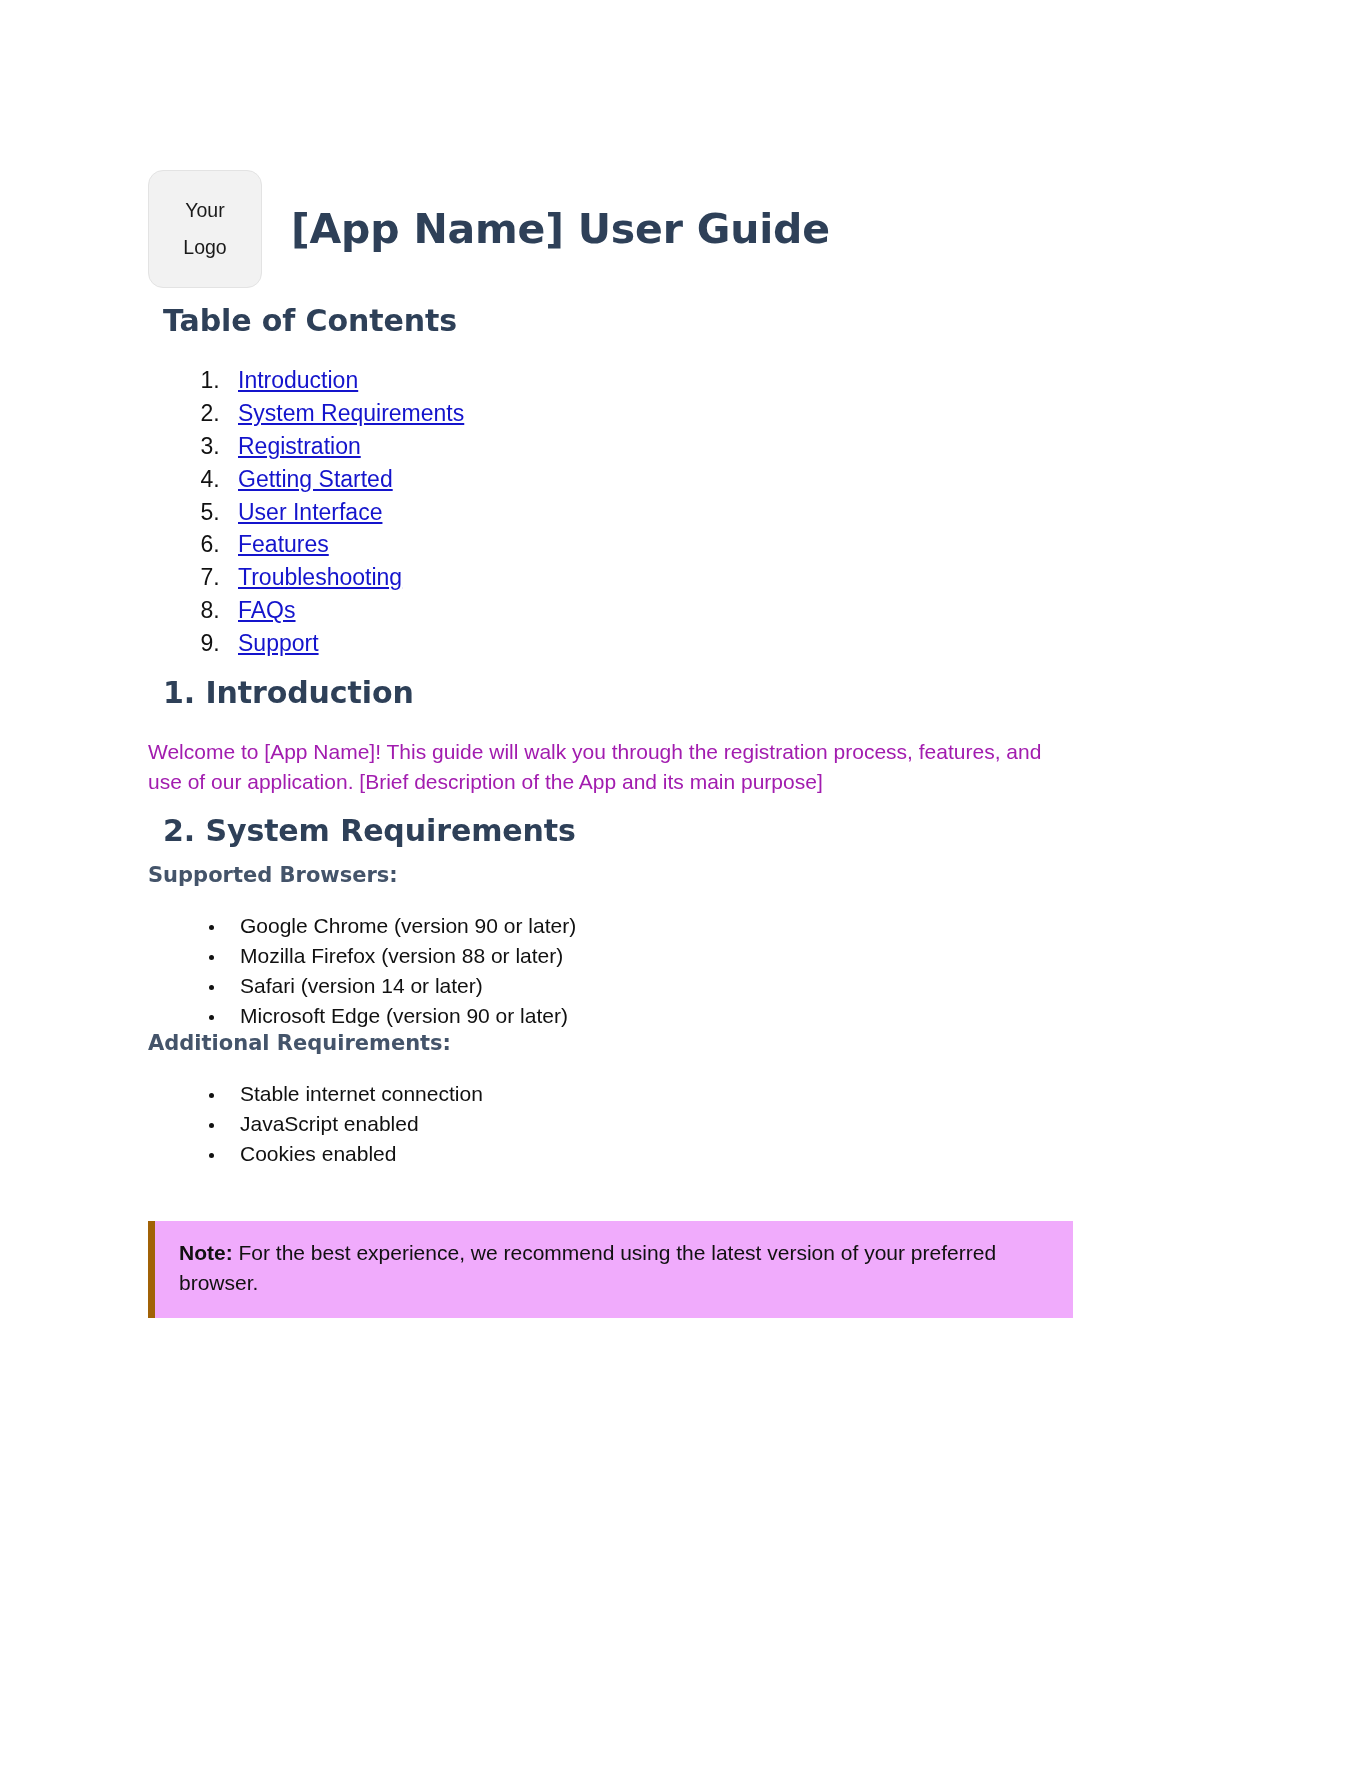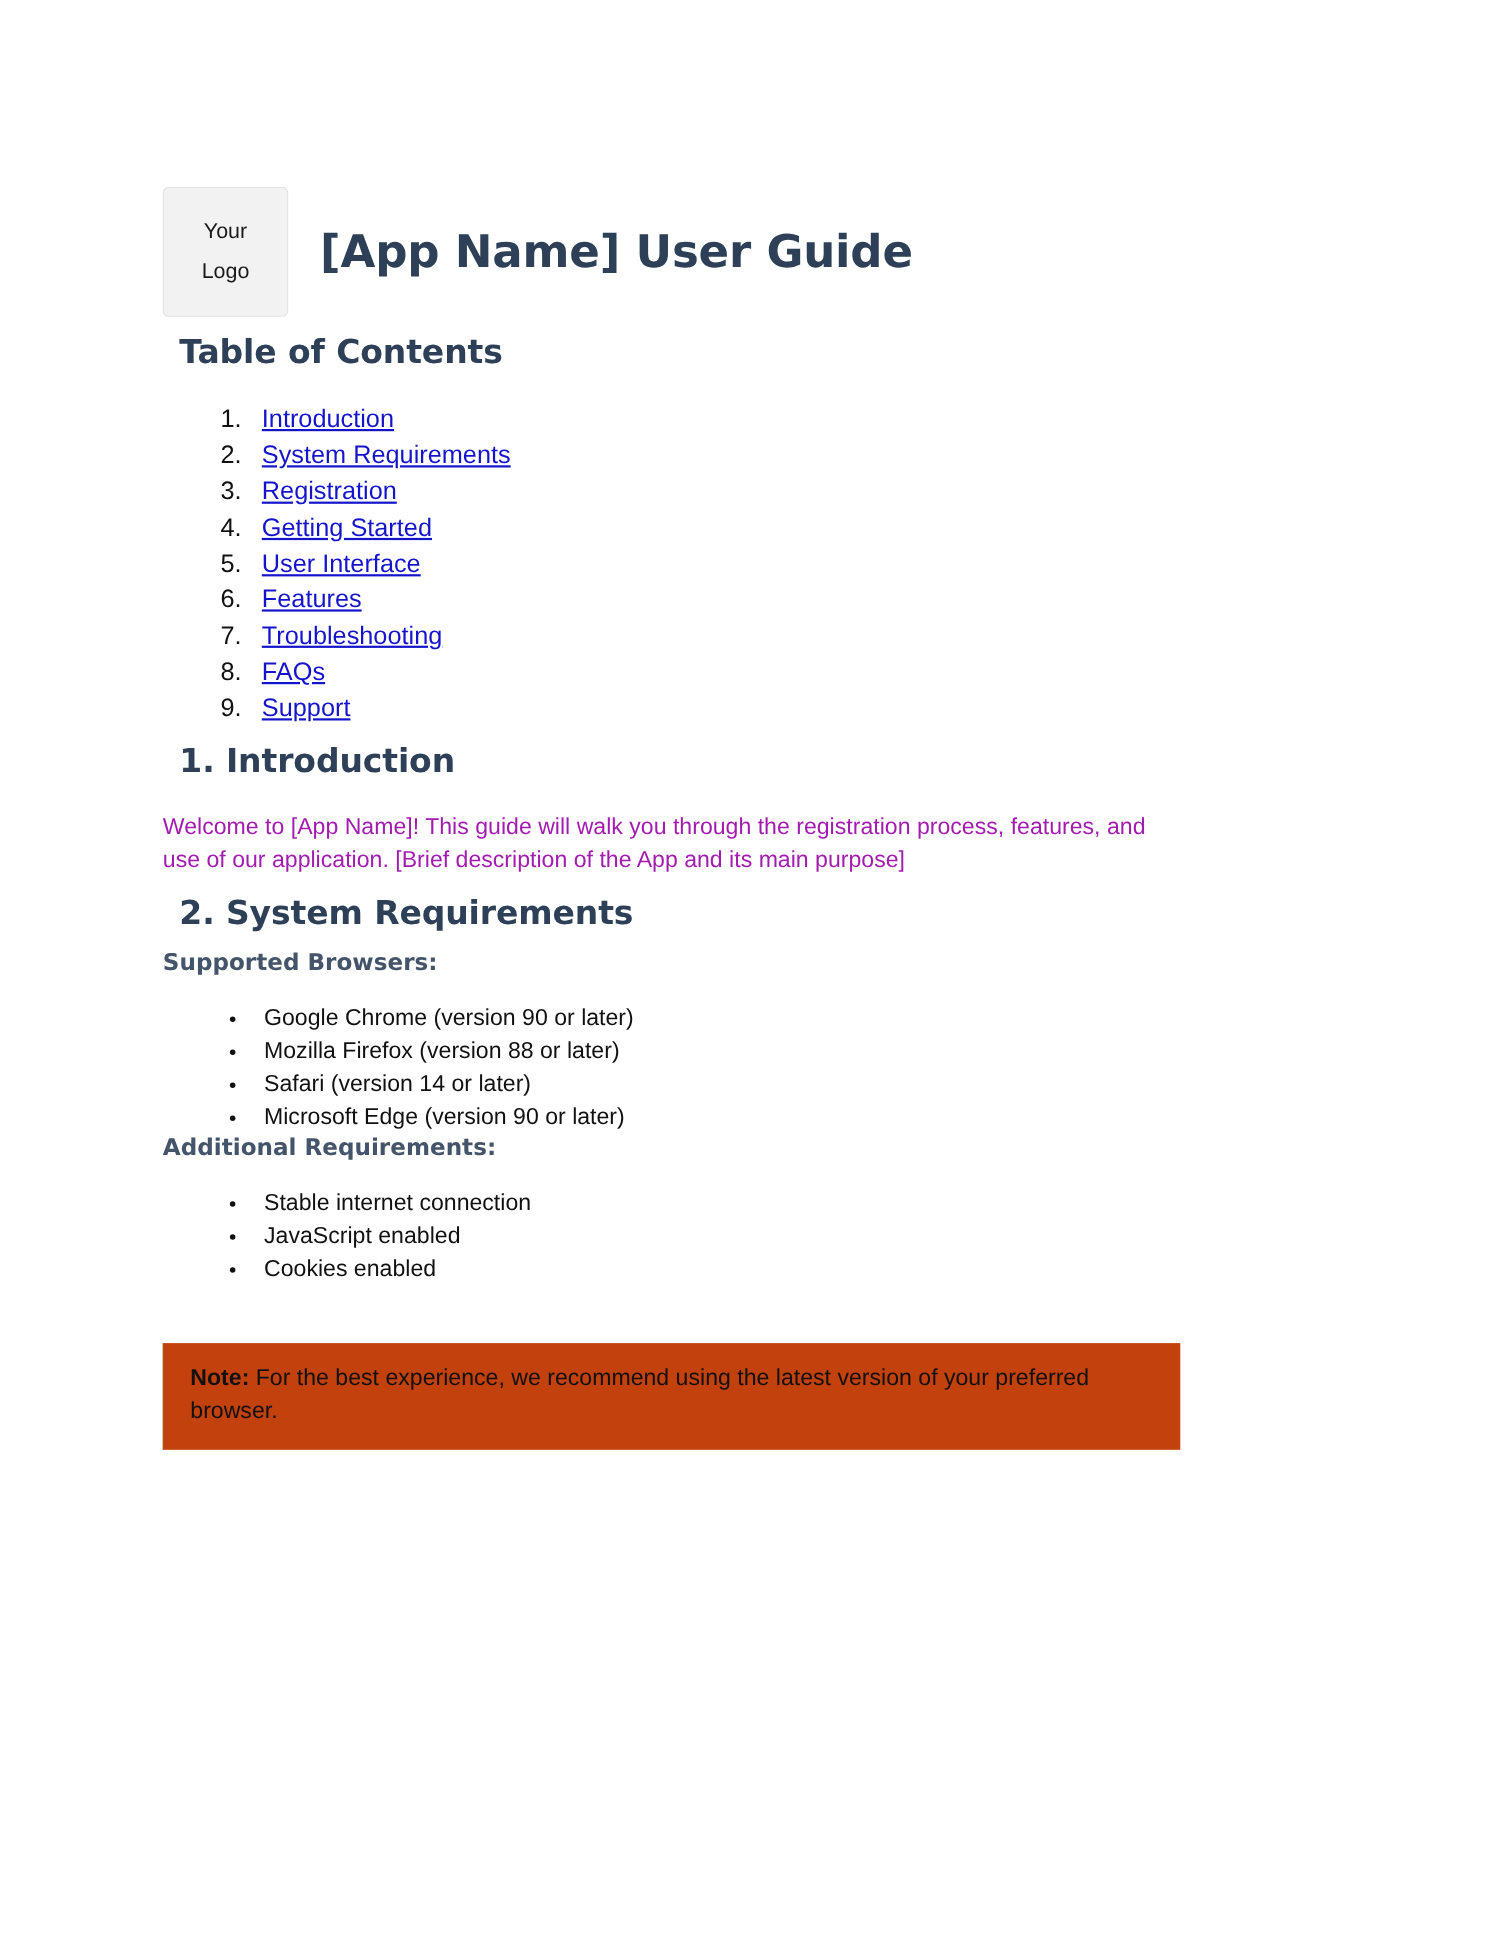--- a/index.html
+++ b/index.html
@@ -34,21 +34,21 @@
   .doc-header {
     display: flex;
     align-items: center;
     padding-top: 170px;
   }
   .logo-box {
     width: 114px;
     height: 118px;
     background: #f2f2f2;
     border: 1px solid #e3e3e3;
-    border-radius: 5px;
+    border-radius: 15px;
     display: flex;
     flex-direction: column;
     align-items: center;
     justify-content: center;
     box-sizing: border-box;
     flex: 0 0 auto;
   }
   .logo-line {
     font-size: 19.5px;
     color: #1a1a1a;
@@ -133,22 +133,22 @@
   }
   ul.bullets li {
     padding-left: 14px;
     margin: 0;
   }
   ul.bullets li::marker { font-size: 17px; }
 
   
   .note-box {
     margin-top: 52px;
-    background: #c2410c;
-    border-left: 1px solid #a16207;
+    background: #f0abfc;
+    border-left: 7px solid #a16207;
     padding: 17px 22px 19px 24px;
     width: 925px;
     box-sizing: border-box;
     font-size: 21px;
     line-height: 1.45;
     color: #111111;
   }
   .note-label {
     font-weight: bold;
   }

